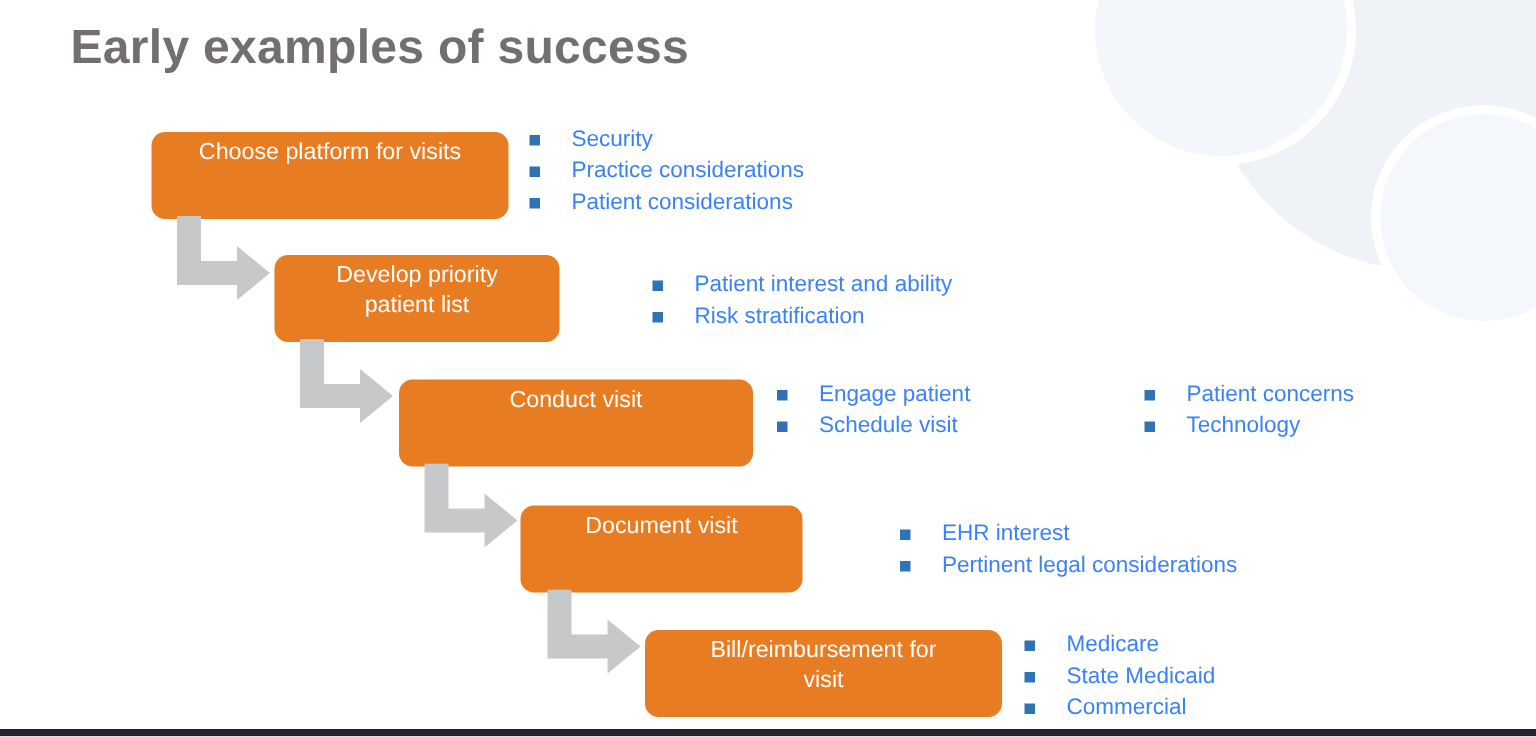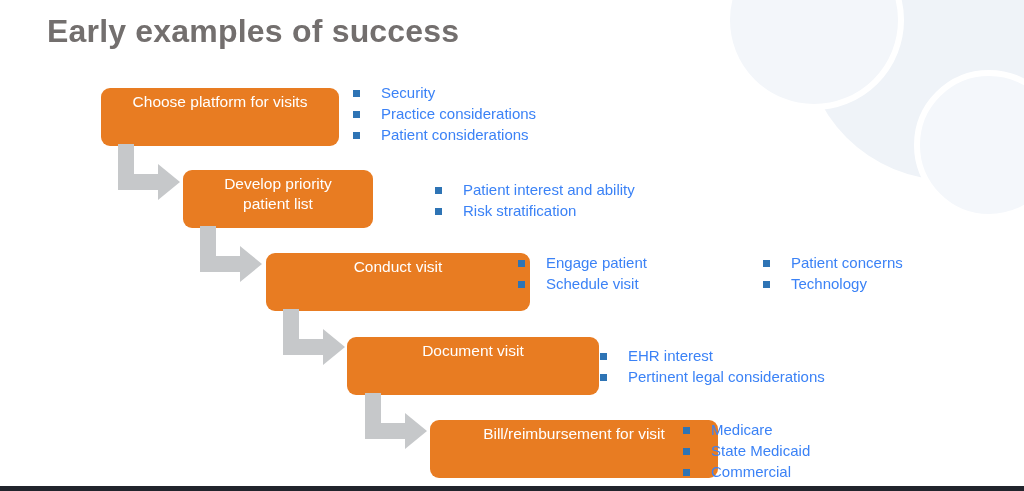--- a/index.html
+++ b/index.html
@@ -115,21 +115,21 @@
     <li>
         <span class="sq"></span>
         <span>Risk stratification</span>
       </li>
   </ul>
 
   <svg class="arrow" style="left:198px; top:226px;" width="66" height="60" viewBox="0 0 66 60">
     <polygon points="2,0 18,0 18,30 42,30 42,20 64,38 42,56 42,46 2,46"></polygon>
   </svg>
 
-  <div class="step-box" style="left:266px; top:253px; width:264px;">
+  <div class="step-box" style="left:266px; top:253px; width:236px;">
     <span>Conduct visit</span>
   </div>
   <ul class="bullets" style="left:518px; top:254px;">
     <li>
         <span class="sq"></span>
         <span>Engage patient</span>
       </li>
     <li>
         <span class="sq"></span>
         <span>Schedule visit</span>
@@ -143,39 +143,39 @@
     <li>
         <span class="sq"></span>
         <span>Technology</span>
       </li>
   </ul>
 
   <svg class="arrow" style="left:281px; top:309px;" width="66" height="60" viewBox="0 0 66 60">
     <polygon points="2,0 18,0 18,30 42,30 42,20 64,38 42,56 42,46 2,46"></polygon>
   </svg>
 
-  <div class="step-box" style="left:347px; top:337px; width:252px;">
+  <div class="step-box" style="left:347px; top:337px; width:188px;">
     <span>Document  visit</span>
   </div>
   <ul class="bullets" style="left:600px; top:347px;">
     <li>
         <span class="sq"></span>
         <span>EHR interest</span>
       </li>
     <li>
         <span class="sq"></span>
         <span>Pertinent legal considerations</span>
       </li>
   </ul>
 
   <svg class="arrow" style="left:363px; top:393px;" width="66" height="60" viewBox="0 0 66 60">
     <polygon points="2,0 18,0 18,30 42,30 42,20 64,38 42,56 42,46 2,46"></polygon>
   </svg>
 
-  <div class="step-box" style="left:430px; top:420px; width:288px;">
+  <div class="step-box" style="left:430px; top:420px; width:238px;">
     <span>Bill/reimbursement for visit</span>
   </div>
   <ul class="bullets" style="left:683px; top:421px;">
     <li>
         <span class="sq"></span>
         <span>Medicare</span>
       </li>
     <li>
         <span class="sq"></span>
         <span>State Medicaid</span>

